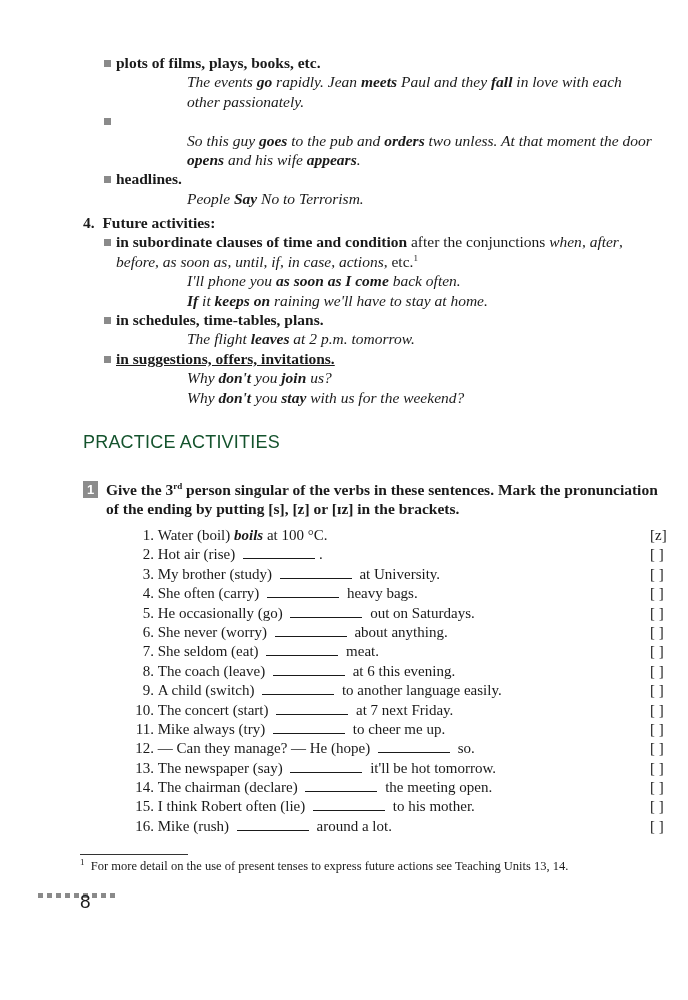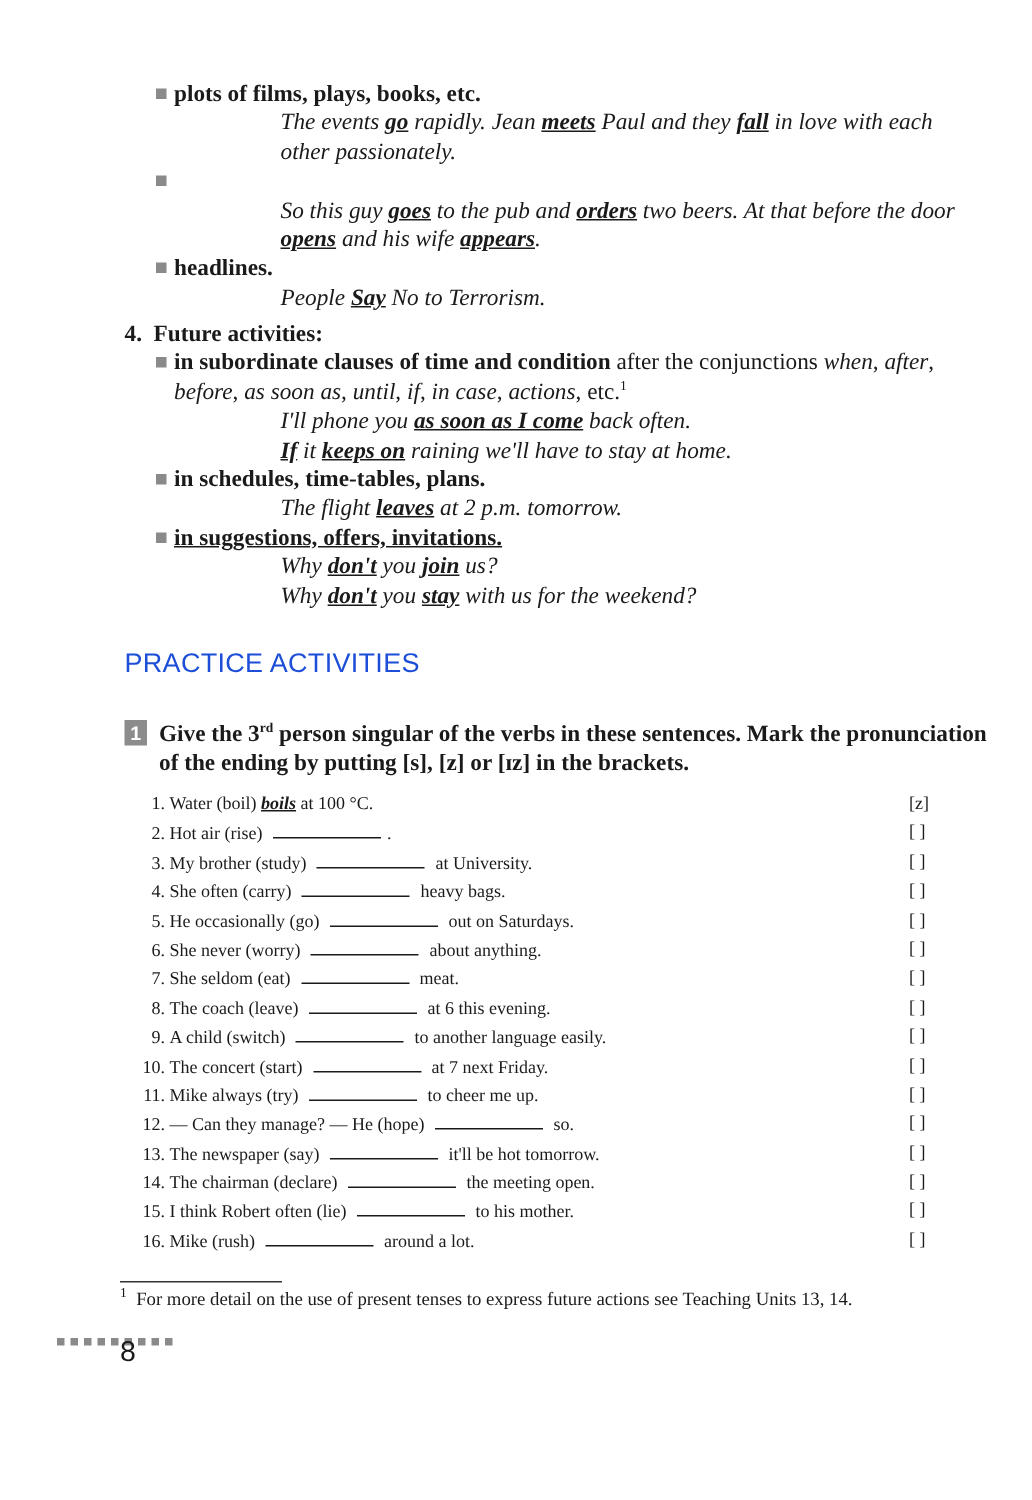--- a/index.html
+++ b/index.html
@@ -3,45 +3,45 @@
 <meta charset="utf-8">
 <style>
   html, body { margin: 0; padding: 0; background: #ffffff; }
   body { width: 688px; height: 1000px; position: relative; overflow: hidden;
          font-family: "Liberation Serif", serif; color: #1a1a1a; }
   .page { position: absolute; left: 0; top: 0; width: 688px; height: 884px; }
   .sq { display: inline-block; width: 7px; height: 7px; background: #8a8a8a; vertical-align: middle; margin-right: 5px; position: relative; top: -1px; }
   .line { position: absolute; font-size: 15.5px; line-height: 19px; white-space: nowrap; }
   .b { font-weight: bold; }
   .i { font-style: italic; }
-  .bi { font-weight: bold; font-style: italic; text-decoration: underline; }
-  .heading { position: absolute; left: 83px; top: 432px; font-family: "Liberation Sans", sans-serif; font-size: 18px; letter-spacing: 0.2px; color: #1d4ed8; }
+  .bi { font-weight: bold; font-style: italic; }
+  .heading { position: absolute; left: 83px; top: 432px; font-family: "Liberation Sans", sans-serif; font-size: 18px; letter-spacing: 0.2px; color: #14532d; }
   .badge { display: inline-block; width: 15px; height: 17px; background: #8c8c8c; color: #fff; font-family: "Liberation Sans", sans-serif; font-weight: bold; font-size: 13px; text-align: center; line-height: 17px; margin-right: 8px; position: relative; top: -1px; }
   .exercise { position: absolute; left: 88px; top: 526px; width: 560px; }
-  .ex-row { position: relative; height: 19.4px; font-size: 12px; line-height: 19.4px; white-space: nowrap; }
+  .ex-row { position: relative; height: 19.4px; font-size: 15px; line-height: 19.4px; white-space: nowrap; margin-left: 44px; }
   .ex-num { display: inline-block; width: 22px; text-align: right; }
   .blank { display: inline-block; width: 72px; border-bottom: 1.3px solid #1a1a1a; height: 13px; margin: 0 4px; vertical-align: baseline; }
   .bracket { position: absolute; left: 518px; top: 0; width: 22px; text-align: left; }
   .fn-rule { position: absolute; left: 80px; top: 854px; width: 108px; border-top: 1.3px solid #333; }
   .footnote { position: absolute; left: 80px; top: 858px; font-size: 12.5px; line-height: 16px; white-space: nowrap; }
   .marker { position: absolute; left: 38px; top: 884px; }
   .marker span { display: inline-block; width: 5px; height: 5px; background: #8a8a8a; margin-right: 4px; }
   .pagenum { position: absolute; left: 80px; top: 891px; font-family: "Liberation Sans", sans-serif; font-size: 19px; }
   sup { font-size: 9px; line-height: 0; }
 </style>
 </head>
 <body>
 
 <div class="page">
   <div id="upper">
       <div class="line" style="left: 104px; top: 53px;"><span class="sq"></span><span class="b">plots of films, plays, books, etc.</span></div>
       <div class="line" style="left: 187px; top: 72.4px;"><span class="i">The events </span><span class="bi">go</span><span class="i"> rapidly. Jean </span><span class="bi">meets</span><span class="i"> Paul and they </span><span class="bi">fall</span><span class="i"> in love with each</span></div>
       <div class="line" style="left: 187px; top: 91.8px;"><span class="i">other passionately.</span></div>
       <div class="line" style="left: 104px; top: 111.2px;"><span class="sq"></span></div>
-      <div class="line" style="left: 187px; top: 130.6px;"><span class="i">So this guy </span><span class="bi">goes</span><span class="i"> to the pub and </span><span class="bi">orders</span><span class="i"> two beers. At that before the door</span></div>
+      <div class="line" style="left: 187px; top: 130.6px;"><span class="i">So this guy </span><span class="bi">goes</span><span class="i"> to the pub and </span><span class="bi">orders</span><span class="i"> two unless. At that moment the door</span></div>
       <div class="line" style="left: 187px; top: 150px;"><span class="bi">opens</span><span class="i"> and his wife </span><span class="bi">appears</span><span class="i">.</span></div>
       <div class="line" style="left: 104px; top: 169.4px;"><span class="sq"></span><span class="b">headlines.</span></div>
       <div class="line" style="left: 187px; top: 188.8px;"><span class="i">People </span><span class="bi">Say</span><span class="i"> No to Terrorism.</span></div>
       <div class="line" style="left: 83px; top: 213px;"><span class="b">4.&nbsp;&nbsp;</span><span class="b">Future activities:</span></div>
       <div class="line" style="left: 104px; top: 232.4px;"><span class="sq"></span><span class="b">in subordinate clauses of time and condition</span><span> after the conjunctions </span><span class="i">when</span><span>, </span><span class="i">after</span><span>,</span></div>
       <div class="line" style="left: 116px; top: 251.8px;"><span class="i">before</span><span>, </span><span class="i">as soon as</span><span>, </span><span class="i">until</span><span>, </span><span class="i">if</span><span>, </span><span class="i">in case</span><span>, </span><span class="i">actions</span><span>, etc.</span><sup>1</sup></div>
       <div class="line" style="left: 187px; top: 271.2px;"><span class="i">I'll phone you </span><span class="bi">as soon as I come</span><span class="i"> back often.</span></div>
       <div class="line" style="left: 187px; top: 290.6px; text-align: center;"><span class="bi">If</span><span class="i"> it </span><span class="bi">keeps on</span><span class="i"> raining we'll have to stay at home.</span></div>
       <div class="line" style="left: 104px; top: 310px;"><span class="sq"></span><span class="b">in schedules, time-tables, plans.</span></div>
       <div class="line" style="left: 187px; top: 329.4px;"><span class="i">The flight </span><span class="bi">leaves</span><span class="i"> at 2 p.m. tomorrow.</span></div>

